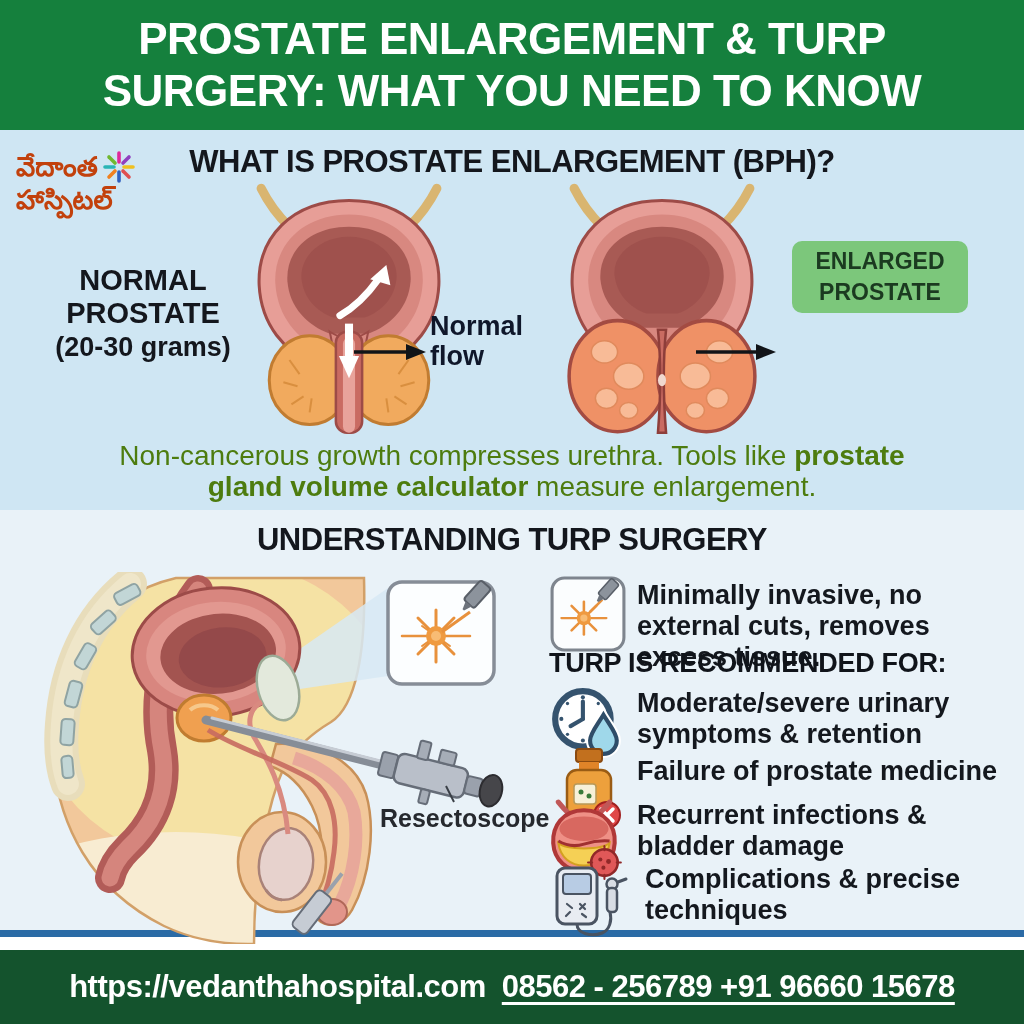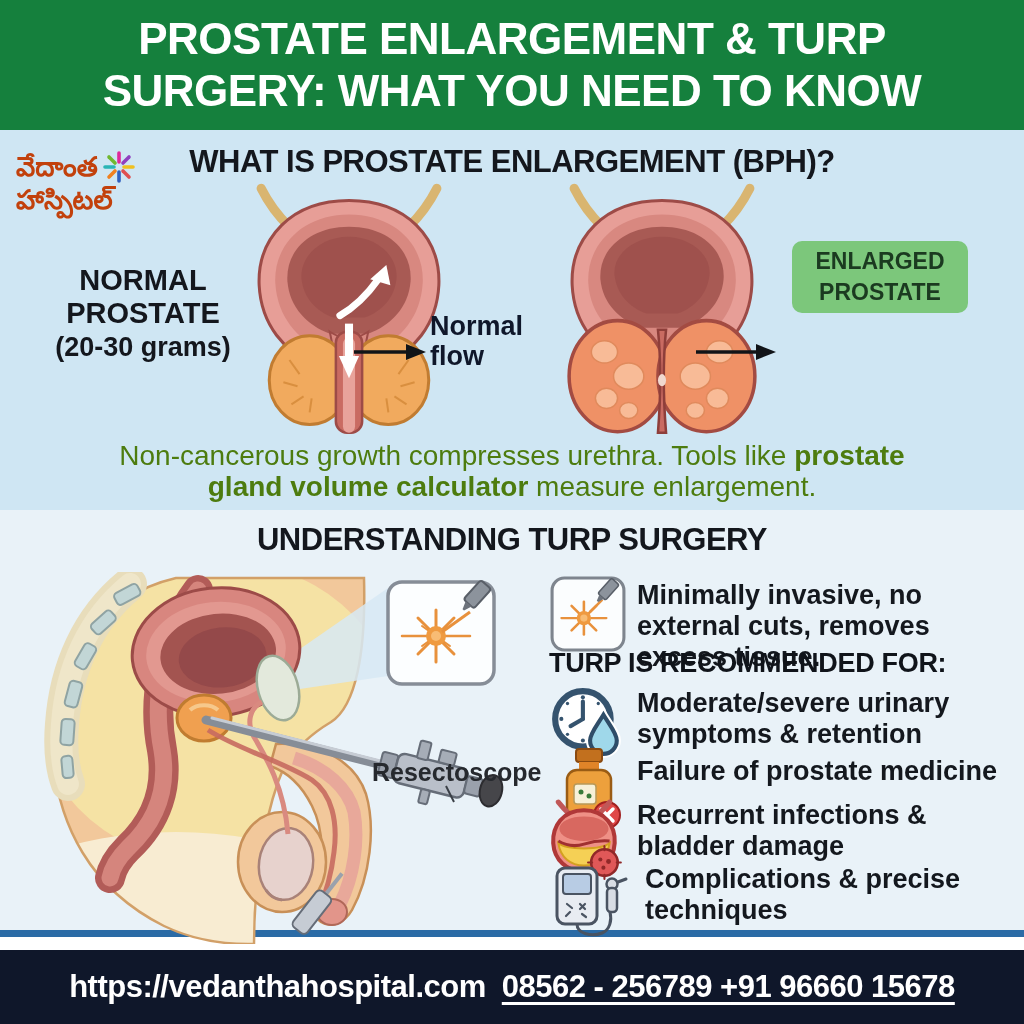--- a/index.html
+++ b/index.html
@@ -2,21 +2,21 @@
 <html><head>
 <meta charset="utf-8">
 <style>
   html,body{margin:0;padding:0;background:#ffffff;}
   .page{position:relative;width:1024px;height:1024px;overflow:hidden;
         font-family:"Liberation Sans","DejaVu Sans",sans-serif;color:#16191e;background:#ffffff;}
   .abs{position:absolute;}
   
   .hdr{left:0;top:0;width:1024px;height:130px;background:#15803d;display:flex;align-items:center;justify-content:center;}
   .hdr-title{color:#fff;font-weight:bold;font-size:44px;line-height:52px;text-align:center;letter-spacing:-0.5px;}
-  .ftr{left:0;top:950px;width:1024px;height:74px;background:#0f172a;display:flex;align-items:center;justify-content:center;gap:16px;}
+  .ftr{left:0;top:950px;width:1024px;height:74px;background:#14532d;display:flex;align-items:center;justify-content:center;gap:16px;}
   .ftr a{color:#fff;font-weight:bold;font-size:31px;text-decoration:none;letter-spacing:-0.5px;white-space:nowrap;}
   .ftr a.phones{text-decoration:underline;text-underline-offset:5px;}
   .sep-blue{left:0;top:930px;width:1024px;height:7px;background:#2b6ba6;}
   
   .sec1{left:0;top:130px;width:1024px;height:380px;background:#cfe6f3;}
   .sec2{left:0;top:510px;width:1024px;height:420px;background:#e9f2f8;}
   .sec-title{width:1024px;text-align:center;font-weight:bold;font-size:31px;letter-spacing:-0.5px;color:#14171d;}
   
   .logo{left:16px;top:150px;color:#c2410c;font-weight:bold;font-size:27px;line-height:33px;}
   .logo-row{display:flex;align-items:center;gap:4px;}
@@ -24,21 +24,21 @@
   .normal-label{left:36px;top:264px;width:214px;text-align:center;color:#14171d;}
   .nl-bold{font-weight:bold;font-size:29px;line-height:33px;}
   .nl-sub{font-weight:bold;font-size:27px;line-height:31px;margin-top:2px;}
   .flow-label{left:430px;top:311px;width:100px;font-weight:bold;font-size:27px;line-height:30px;color:#0f172a;}
   .badge{left:792px;top:241px;width:156px;padding:5px 10px;background:#7cc77b;border-radius:10px;
          text-align:center;font-weight:bold;font-size:23px;line-height:31px;color:#1b3a20;}
   .caption{left:774px;top:322px;width:212px;text-align:center;font-weight:bold;font-size:26px;line-height:27px;color:#20242a;}
   .bph-para{left:80px;top:440px;width:864px;text-align:center;font-size:28px;line-height:31px;color:#4d7c0f;margin:0;}
   .bph-para b{font-weight:bold;}
   
-  .resecto-label{left:372px;top:758px;width:180px;font-weight:bold;font-size:25px;color:#26292e;}
+  .resecto-label{left:372px;top:804px;width:180px;font-weight:bold;font-size:25px;color:#26292e;padding-left:8px;}
   .t-intro{left:637px;top:580px;width:390px;font-weight:bold;font-size:27px;line-height:31px;color:#14181e;}
   .t-head{left:549px;top:648px;width:470px;font-weight:bold;font-size:27px;color:#10141a;letter-spacing:-0.3px;}
   .t-b{font-weight:bold;font-size:27px;line-height:31px;color:#14181e;}
 </style>
 </head>
 <body>
 
 <div class="page">
 
   <header class="abs hdr">

